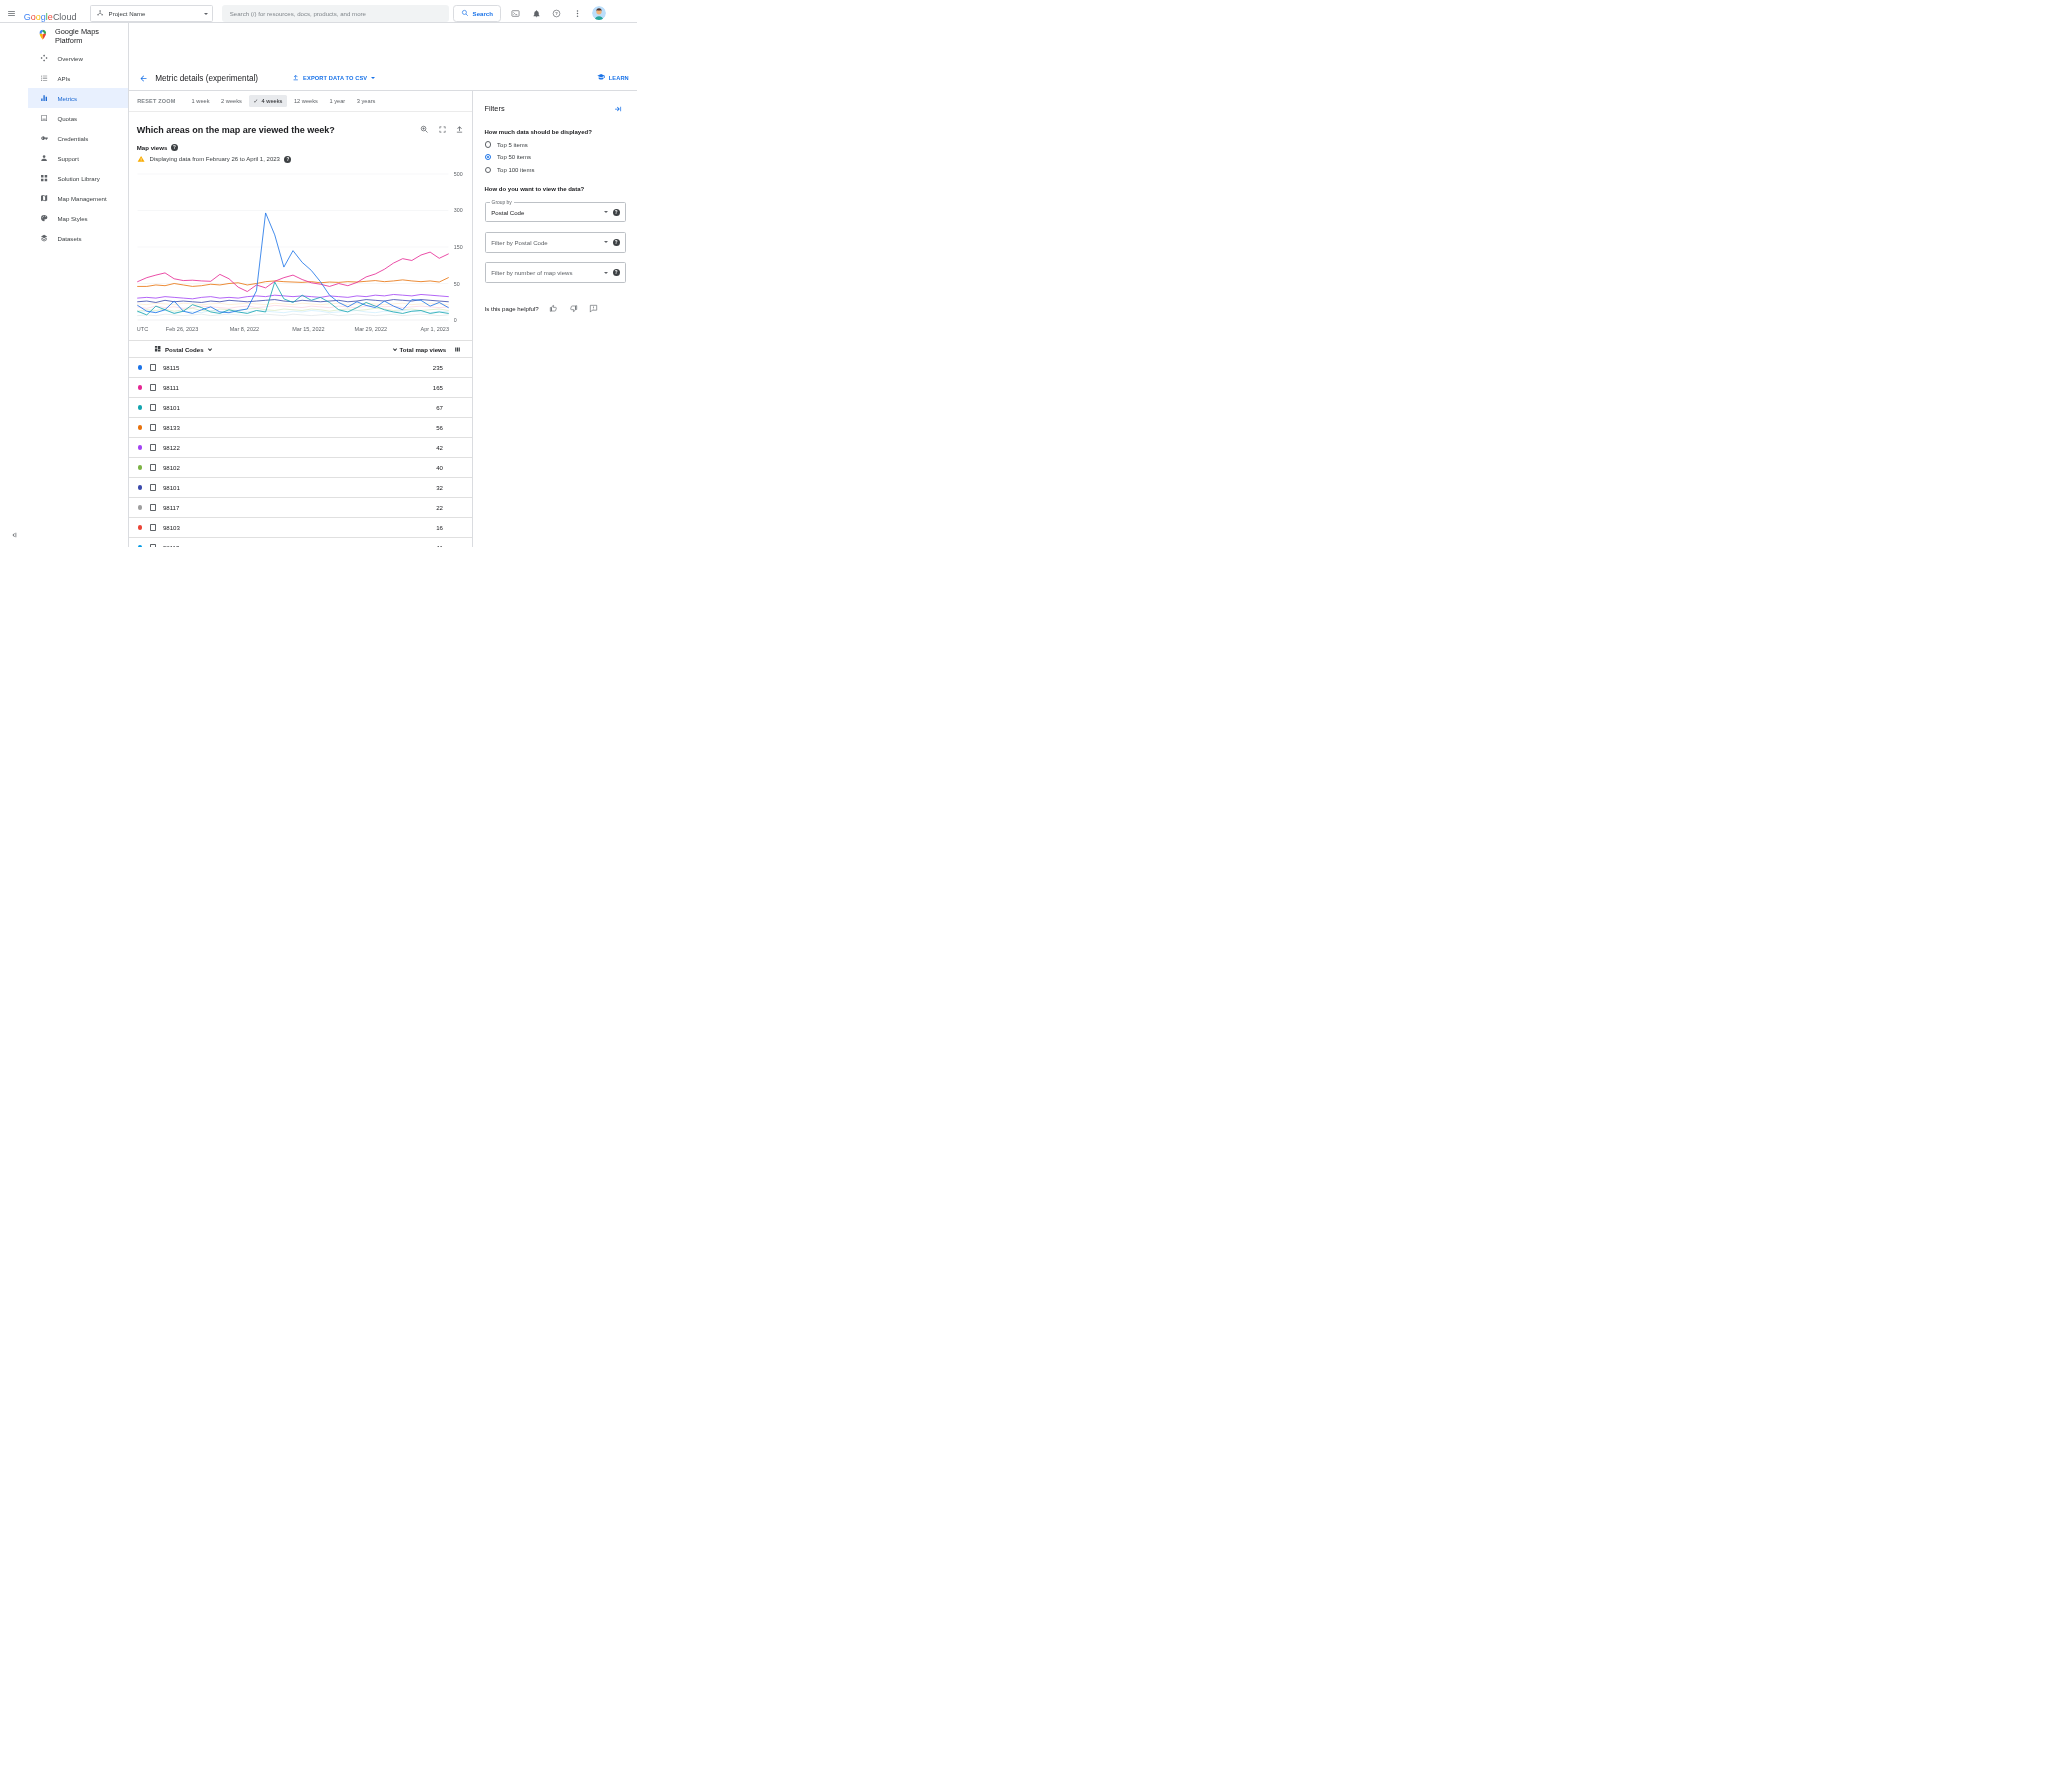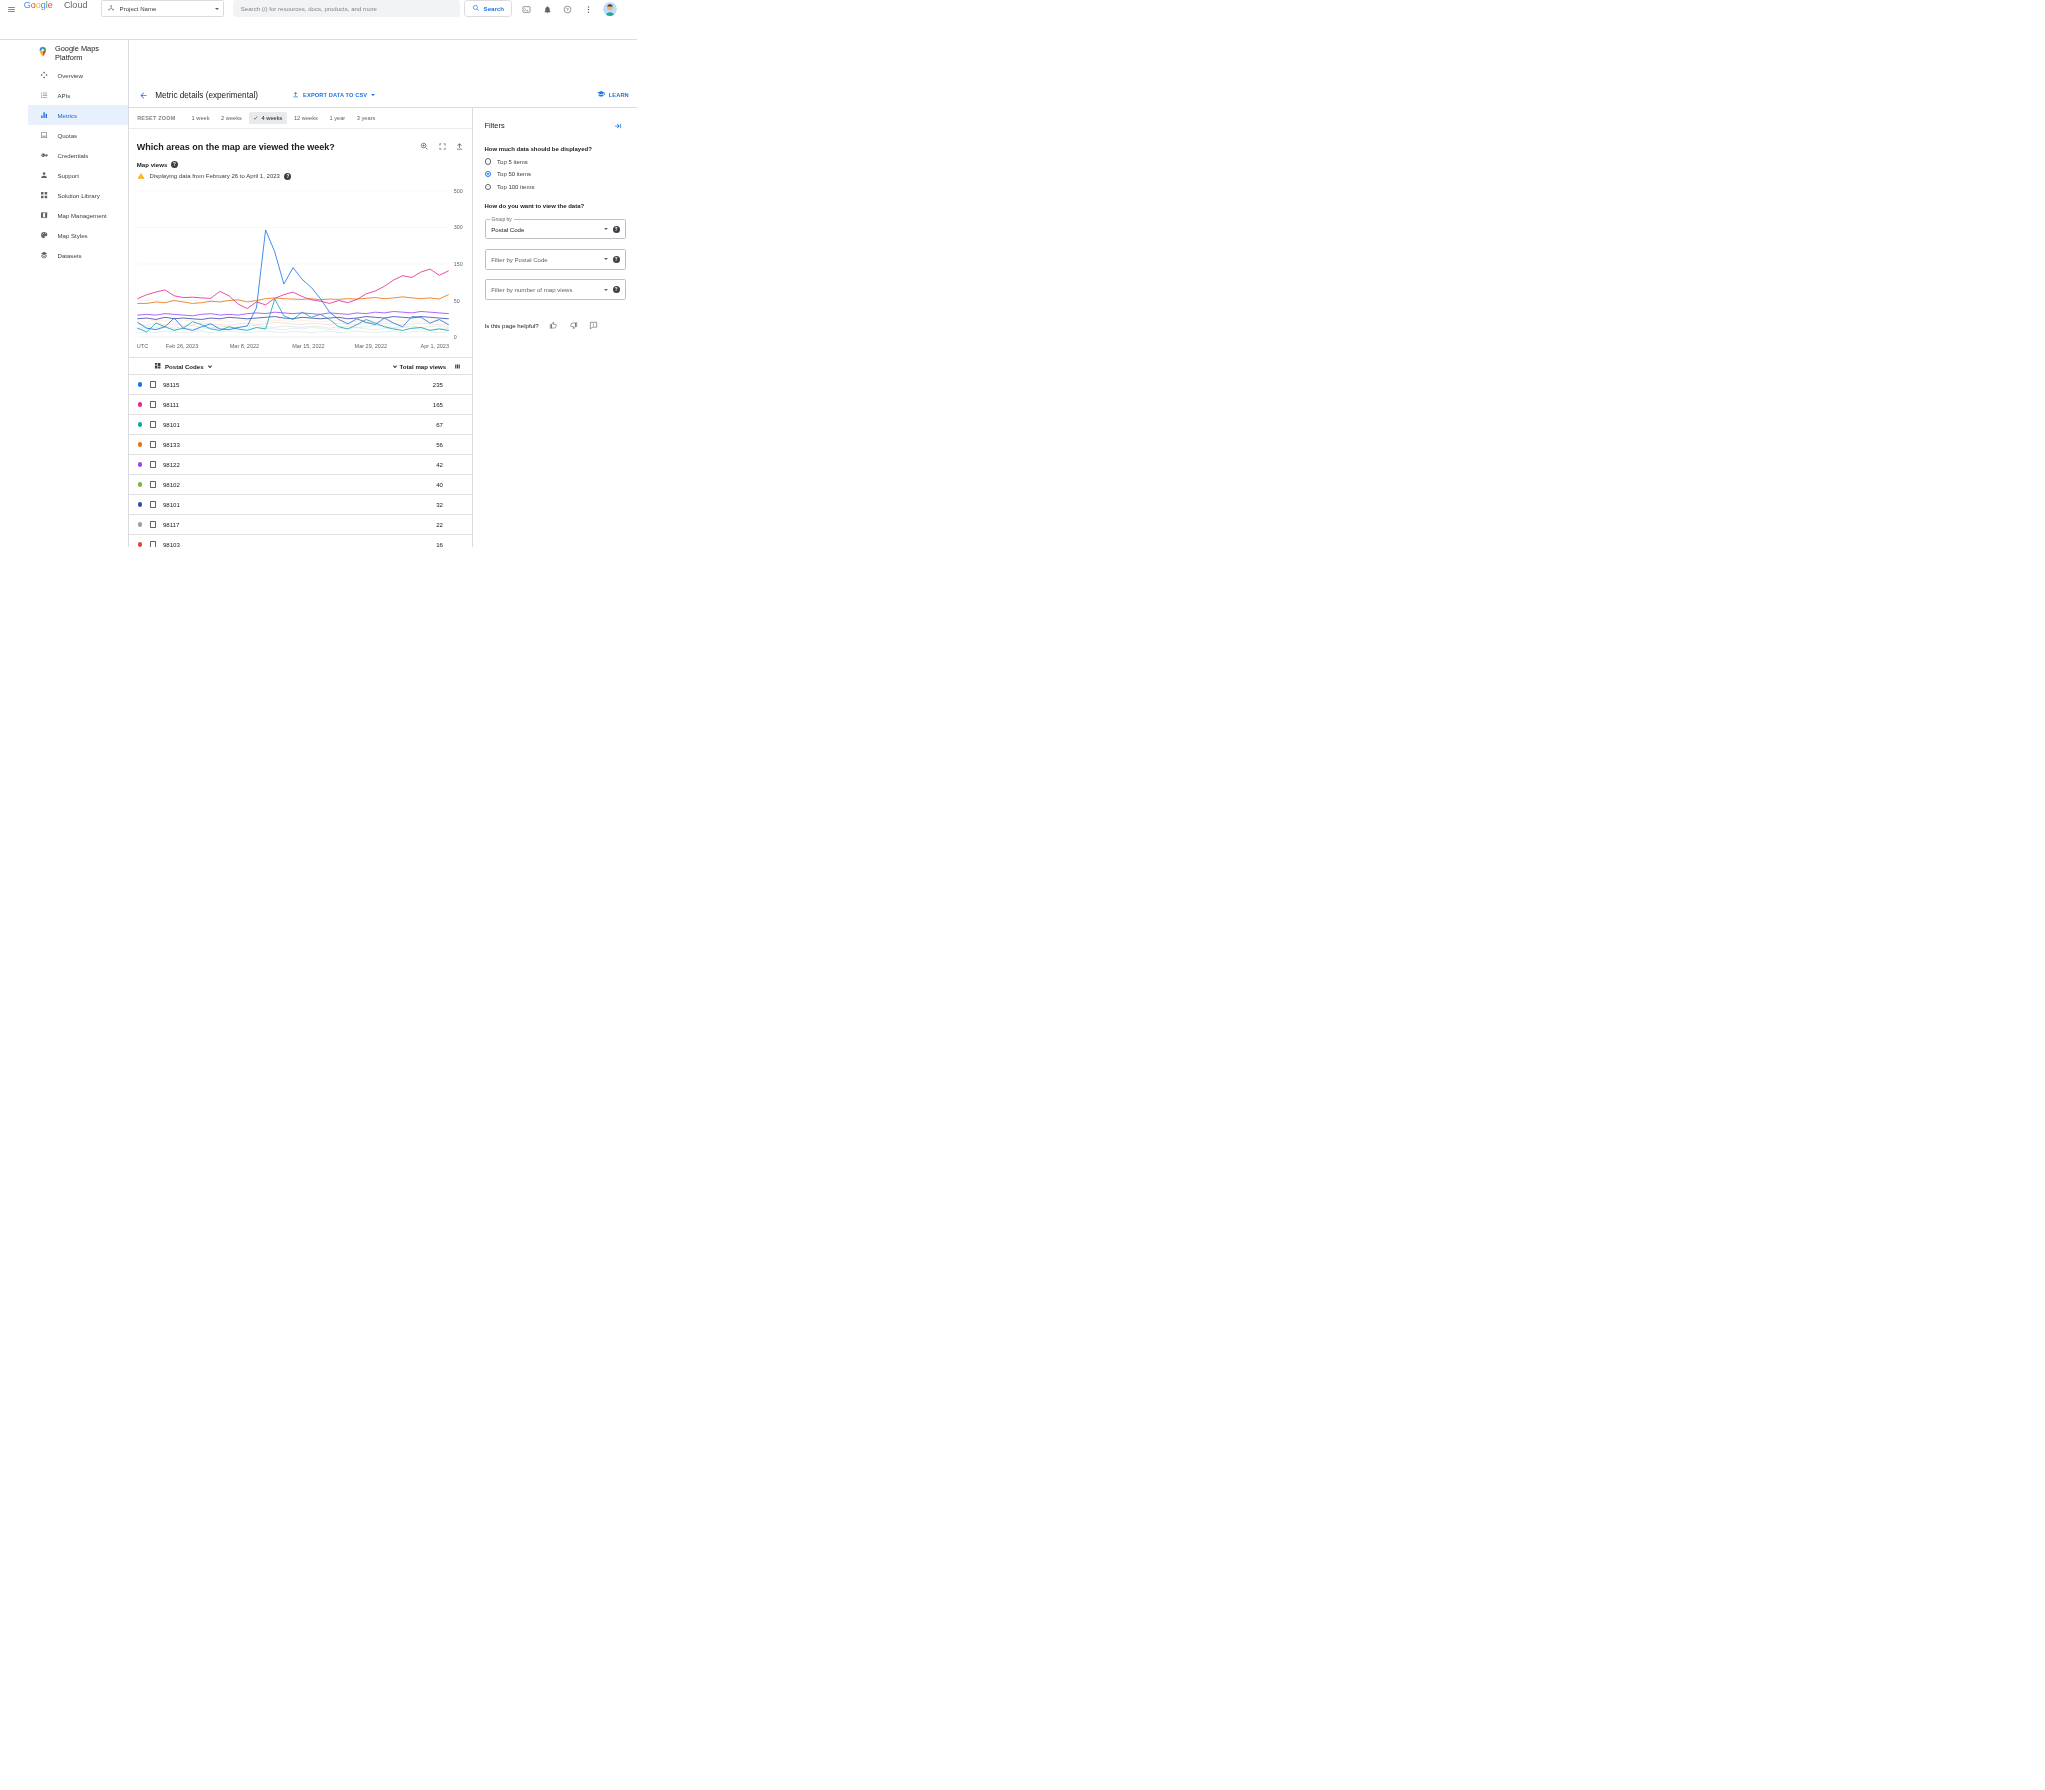--- a/index.html
+++ b/index.html
@@ -2,24 +2,24 @@
 <html style="font-size:6.5px"><head>
 <meta charset="utf-8">
 <style>
   html,body{margin:0;padding:0;width:637px;height:547px;overflow:hidden;
     font-family:"Liberation Sans","DejaVu Sans",sans-serif;color:#202124;background:#fff;}
   *{box-sizing:border-box;}
   [data-interactable="true"]{cursor:pointer;}
   button{background:none;border:none;font-family:inherit;padding:0;}
 
   
-  .topbar{height:40px;display:flex;align-items:flex-start;border-bottom:0.4px solid #dadce0;padding:0 4.1px 0 2.5px;}
+  .topbar{height:23px;display:flex;align-items:flex-end;border-bottom:0.4px solid #dadce0;padding:0 4.1px 0 2.5px;}
   .iconbtn{width:18px;height:18px;display:flex;align-items:center;justify-content:center;border-radius:50%;}
   .logo{display:flex;align-items:baseline;font-size:9px;margin:0 14px 0 3.3px;white-space:nowrap;}
-  .logo-cloud{color:#5f6368;margin-left:11px;}
+  .logo-cloud{color:#5f6368;margin-left:0;}
   .project-btn{display:flex;align-items:center;gap:4.1px;border:0.4px solid #dadce0;border-radius:1.6px;height:17px;width:123px;padding:0 4.9px;}
   .proj-label{font-size:6.1px;color:#3c4043;flex:1;}
   .tri{width:0;height:0;border-left:2px solid transparent;border-right:2px solid transparent;border-top:2.5px solid #5f6368;}
   .search-input{flex:1;max-width:227px;height:17px;background:#f1f3f4;border:none;border-radius:3.3px;
     margin-left:9px;padding:0 7.4px;font-size:6.1px;color:#3c4043;font-family:inherit;outline:none;}
   .search-input::placeholder{color:#80868b;}
   .search-btn{height:17px;border:0.4px solid #dadce0;border-radius:3.3px;background:#fff;color:#1a73e8;
     font-size:6.1px;font-weight:700;display:flex;align-items:center;gap:3.3px;padding:0 7.4px;margin-left:3.3px;}
   .tb-icons{display:flex;align-items:center;margin-left:5.7px;gap:2.5px;}
   .avatar{width:14px;height:14px;border-radius:50%;overflow:hidden;margin-left:3.3px;}

